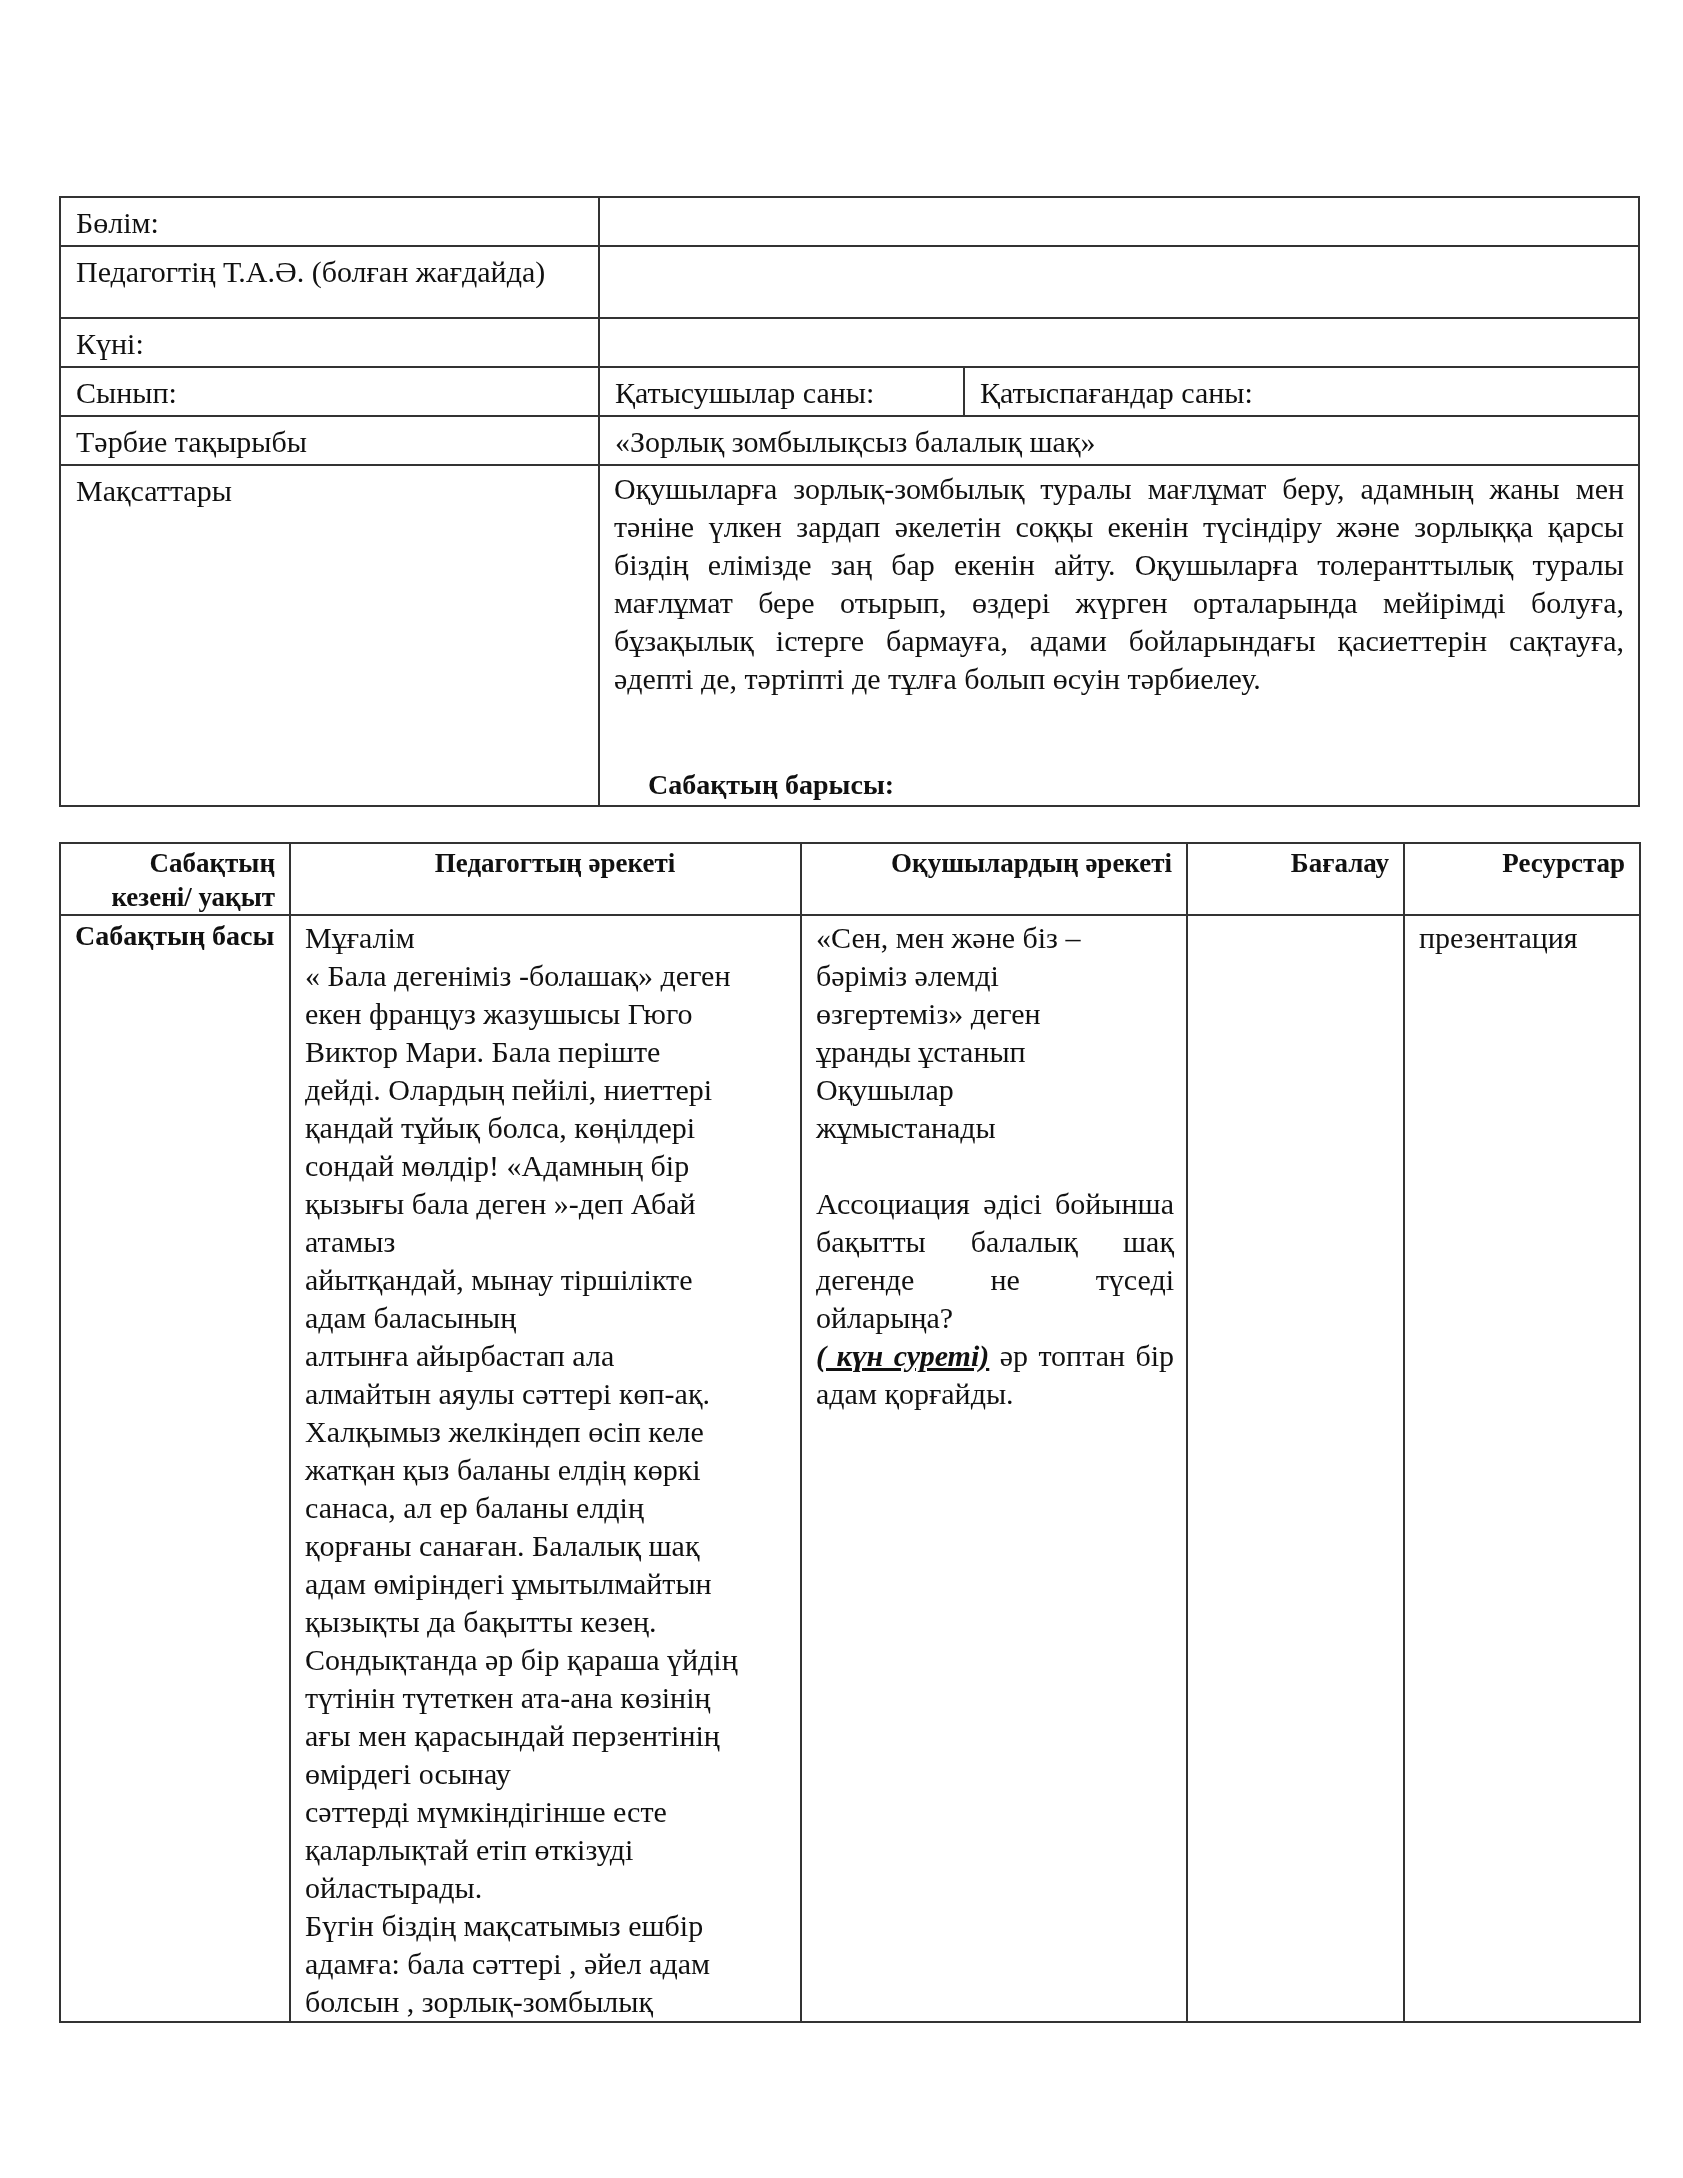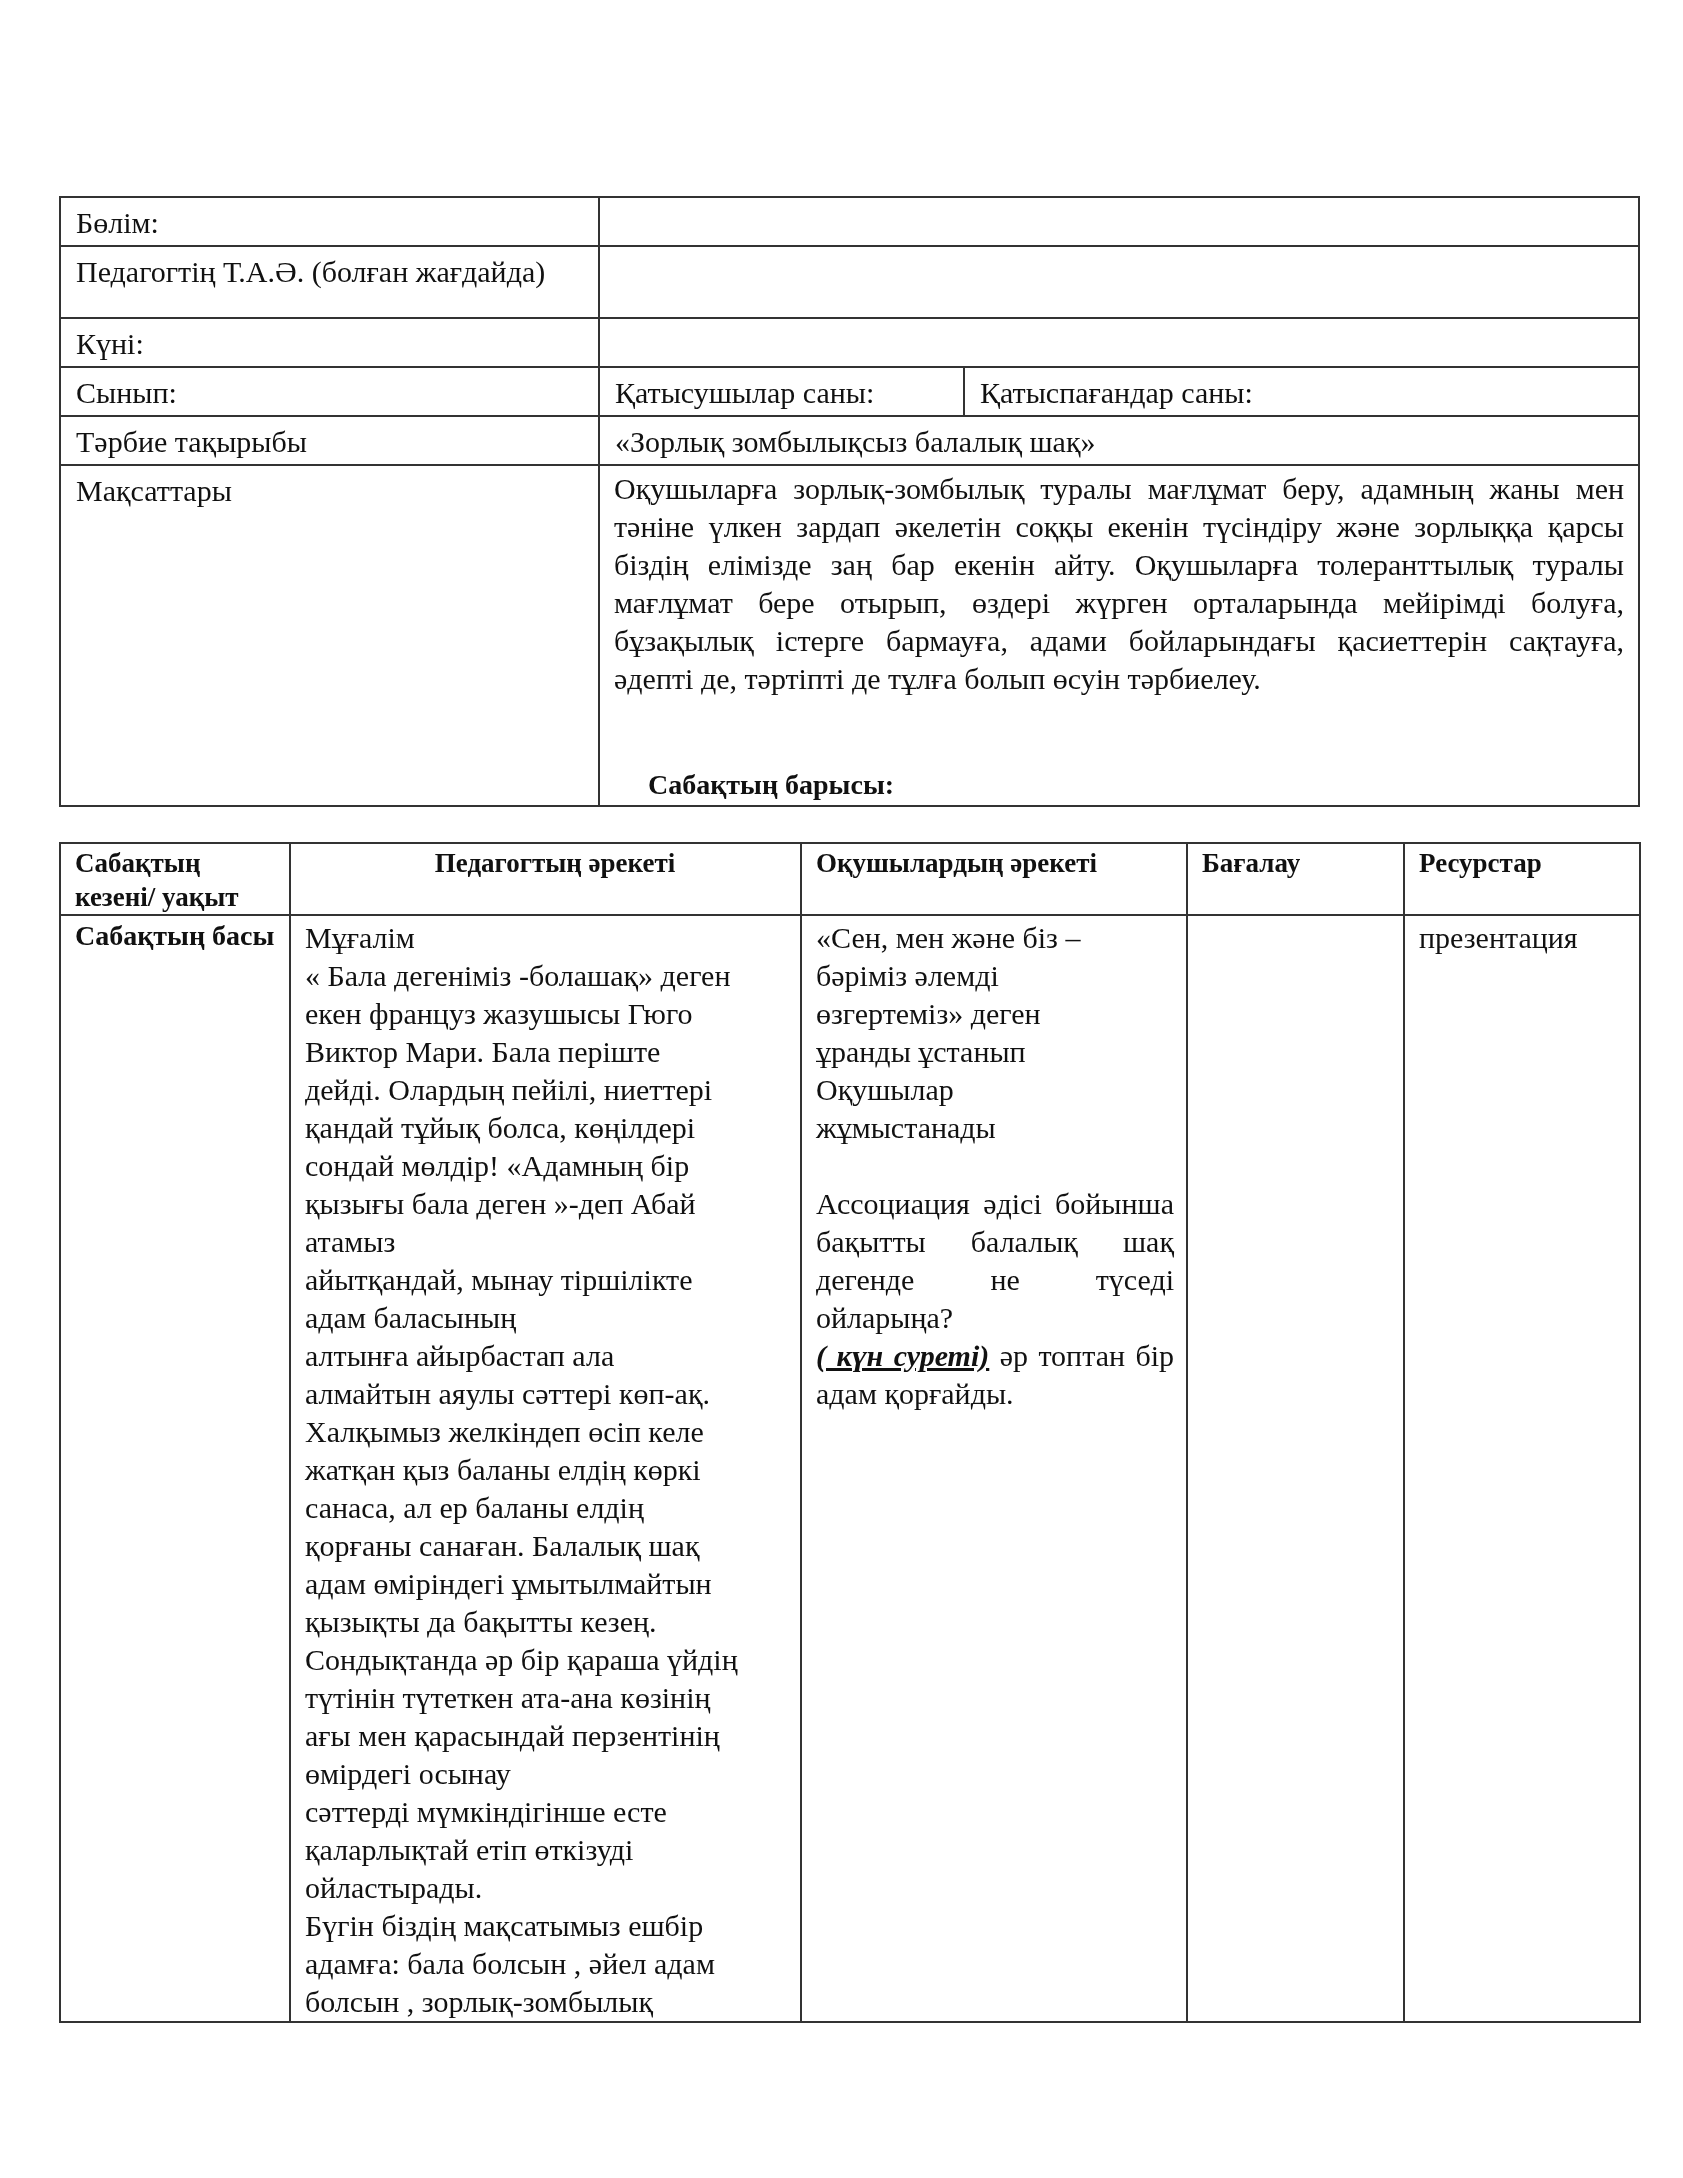--- a/index.html
+++ b/index.html
@@ -6,21 +6,21 @@
   body { width: 1683px; height: 2178px; position: relative; overflow: hidden;
          font-family: "Liberation Serif", "DejaVu Serif", serif; color: #111; }
   table { border-collapse: collapse; position: absolute; table-layout: fixed; }
   td, th { border: 2px solid #333; vertical-align: top; padding: 0; }
   #info-table { left: 59px; top: 196px; width: 1579px; font-size: 30px; line-height: 45px; }
   #info-table td { padding: 2px 14px 0 15px; }
   #info-table .objectives { text-align: justify; line-height: 38px; padding: 4px 14px 0 14px; }
   #section-title { position: absolute; top: 769px; left: 0; width: 1542px; text-align: center;
                    font-weight: bold; font-size: 28px; }
   #process-table { left: 59px; top: 842px; width: 1579px; font-size: 30px; line-height: 38px; }
-  #process-table th { font-weight: bold; text-align: left; padding: 2px 14px 0 14px; font-size: 27px; line-height: 34px; height: 67px; }
+  #process-table th { font-weight: bold; text-align: right; padding: 2px 14px 0 14px; font-size: 27px; line-height: 34px; height: 67px; }
   #process-table th.center { text-align: center; padding-left: 33px; }
   #process-table td { padding: 3px 12px 0 14px; }
   #process-table td.stage { font-weight: bold; font-size: 28px; line-height: 34px; }
   .pline { display: block; }
   .justify { text-align: justify; }
   .ul-italic { font-weight: bold; font-style: italic; text-decoration: underline; }
   .gap { display: block; height: 38px; }
 </style>
 </head>
 <body>
@@ -102,21 +102,21 @@
             <span class="pline">адам өміріндегі ұмытылмайтын</span>
             <span class="pline">қызықты да бақытты кезең.</span>
             <span class="pline">Сондықтанда әр бір қараша үйдің</span>
             <span class="pline">түтінін түтеткен ата-ана көзінің</span>
             <span class="pline">ағы мен қарасындай перзентінің</span>
             <span class="pline">өмірдегі осынау</span>
             <span class="pline">сәттерді мүмкіндігінше есте</span>
             <span class="pline">қаларлықтай етіп өткізуді</span>
             <span class="pline">ойластырады.</span>
             <span class="pline">Бүгін біздің мақсатымыз ешбір</span>
-            <span class="pline">адамға: бала болсын , әйел адам</span>
+            <span class="pline">адамға: бала сәттері , әйел адам</span>
             <span class="pline">болсын , зорлық-зомбылық</span>
           </div>
     </td>
     <td>
       <div id="student-intro">
             <span class="pline">«Сен, мен және біз –</span>
             <span class="pline">бәріміз әлемді</span>
             <span class="pline">өзгертеміз» деген</span>
             <span class="pline">ұранды ұстанып</span>
             <span class="pline">Оқушылар</span>

